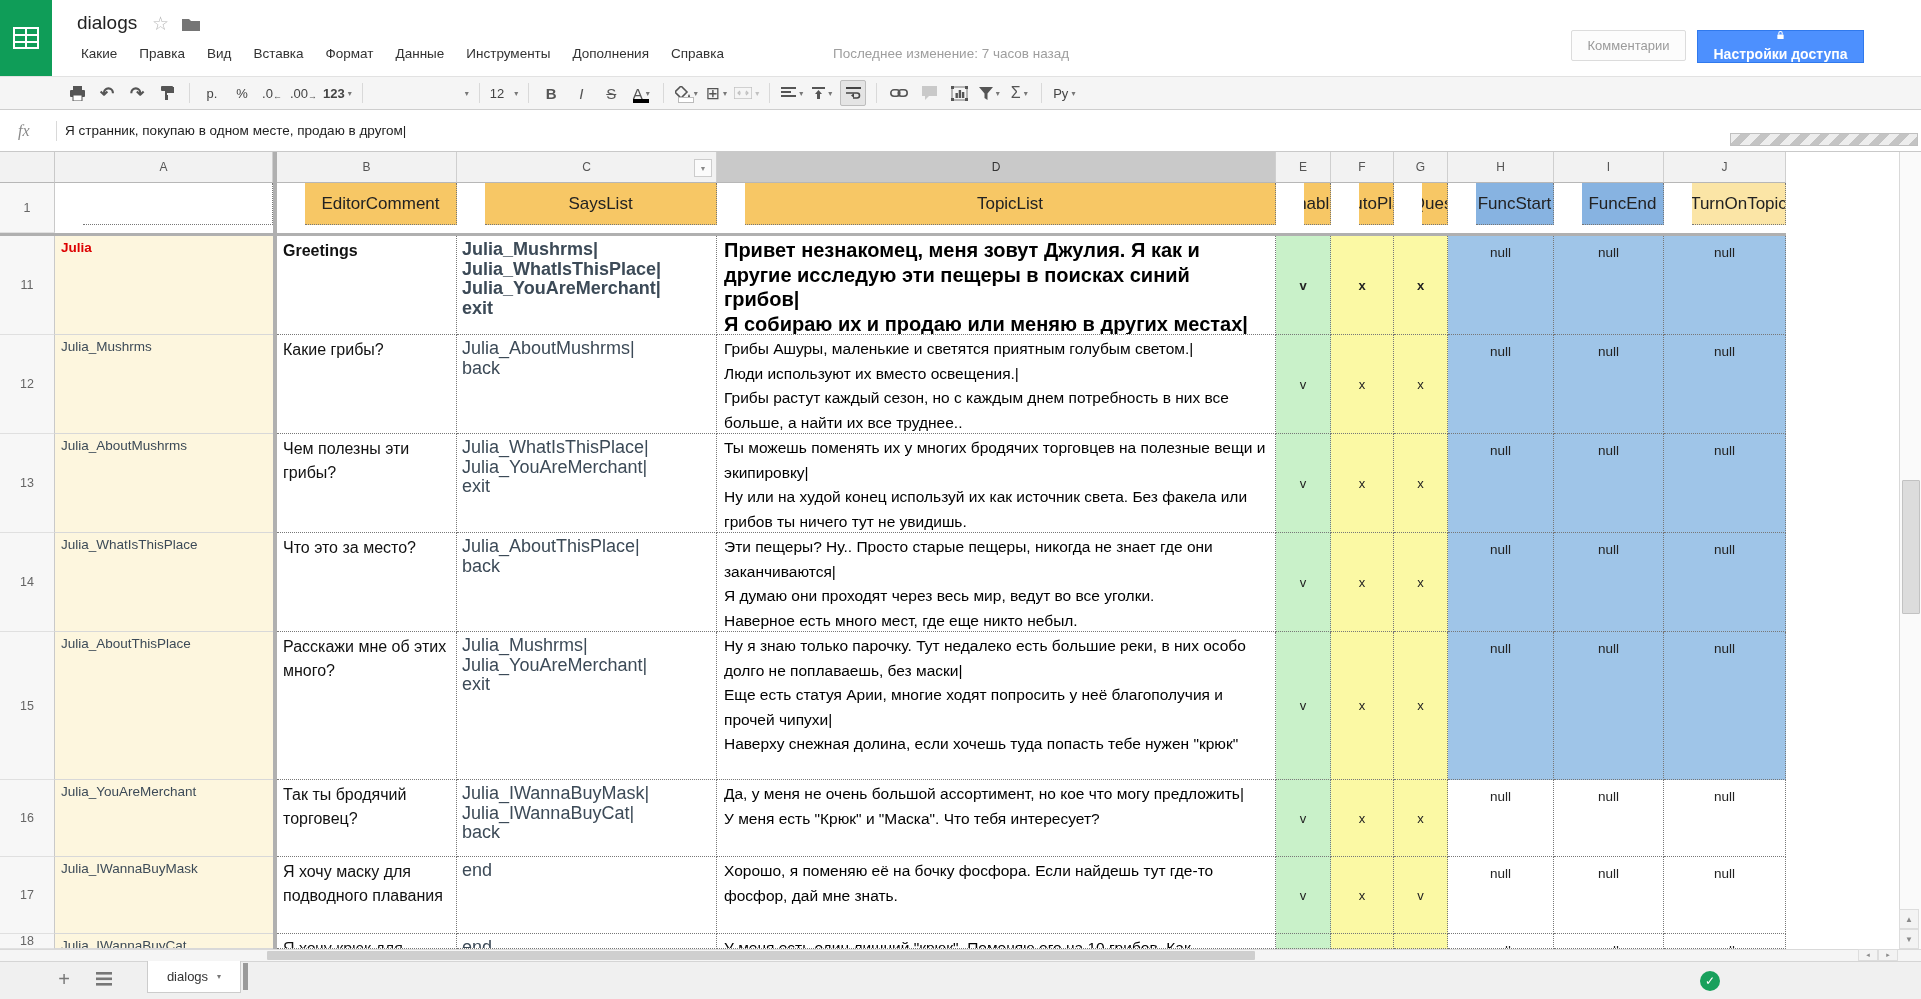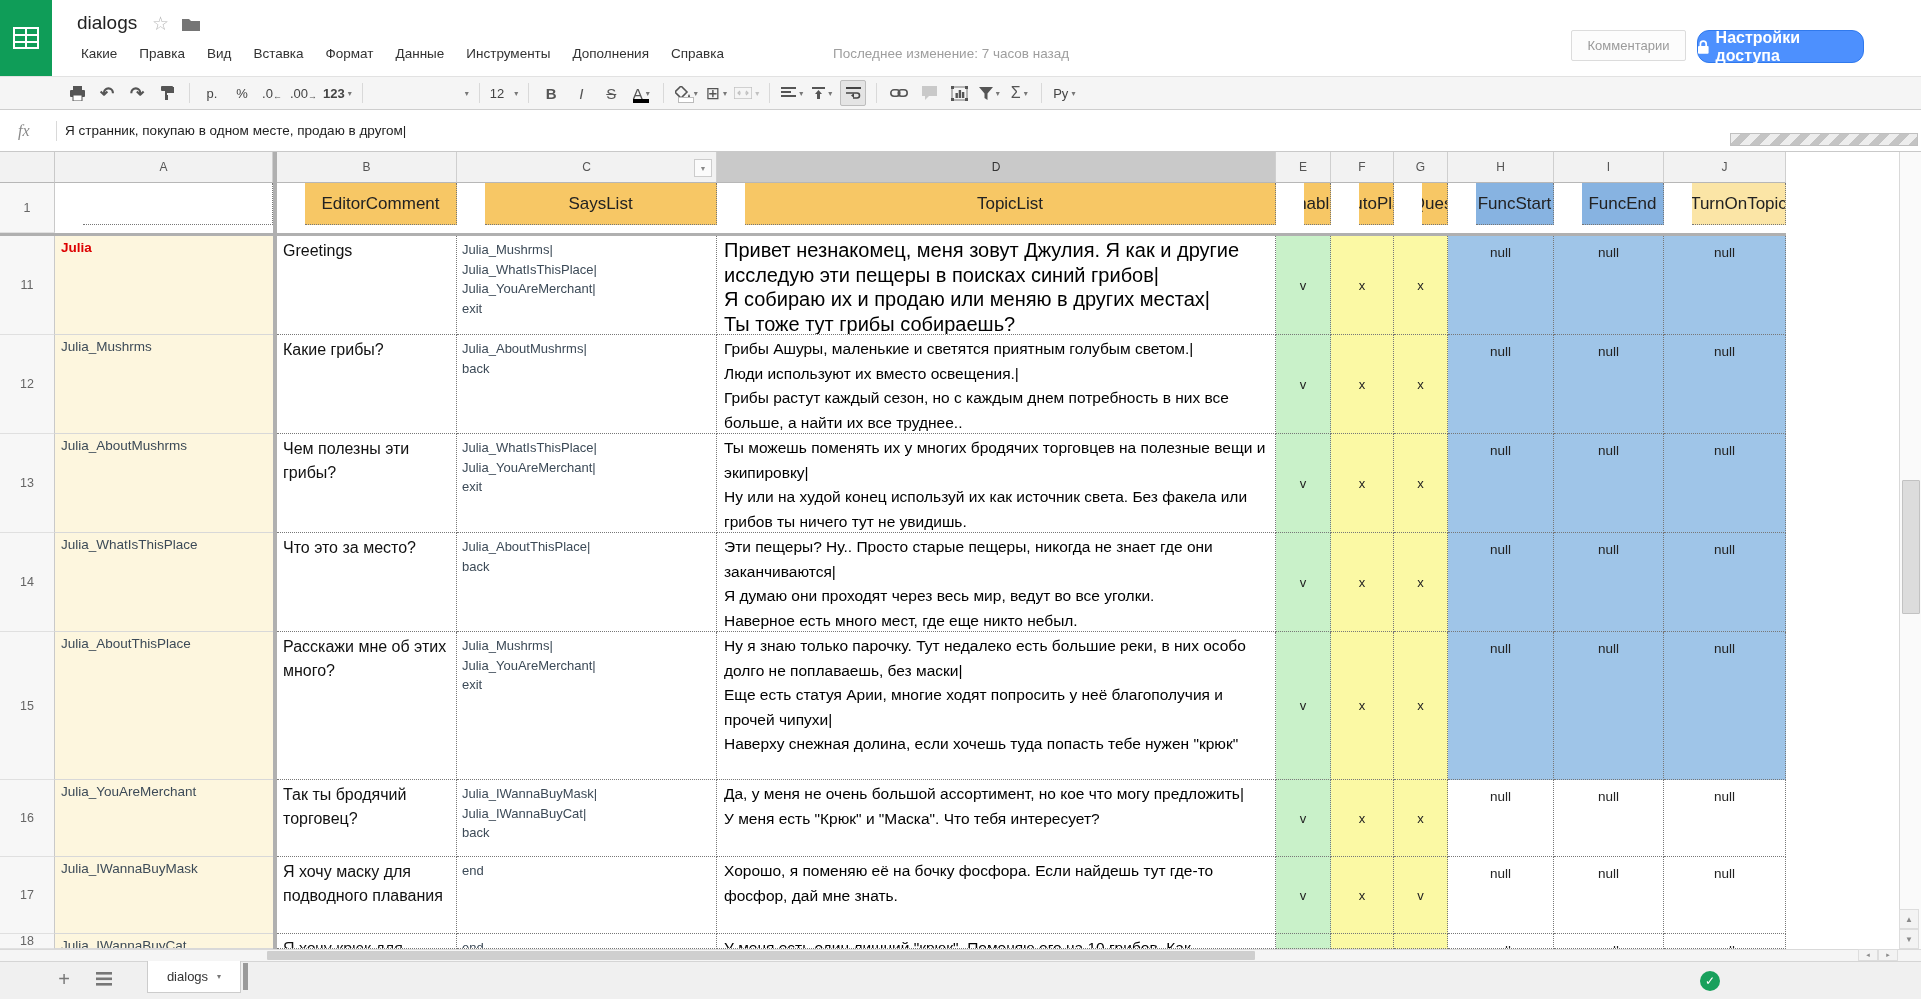--- a/index.html
+++ b/index.html
@@ -14,22 +14,22 @@
   #doc-title{left:77px;top:12px;font-size:19px;color:#222;}
   #star{left:152px;top:12px;font-size:19px;color:#b5b5b5;}
   #folder{left:181px;top:17px;}
   #menubar{left:70px;top:42px;display:flex;}
   .menu-item{padding:4px 11px;font-size:13.5px;color:#333;cursor:default;}
   #last-edit{left:820px;top:46px;font-size:13.5px;color:#9e9e9e;margin-left:13px;}
   #comments-btn{left:1571px;top:30px;width:113px;height:29px;background:#fcfcfc;
       border:1px solid #dcdcdc;border-radius:2px;color:#9a9a9a;font-size:13px;
       display:flex;align-items:center;justify-content:center;}
   #share-btn{left:1697px;top:30px;width:165px;height:31px;background:var(--share-blue,#4d90fe);
-      border:1px solid #3079ed;border-radius:12px;color:#fff;font-size:16px;font-weight:bold;
-      display:flex;align-items:center;justify-content:center;gap:7px;}
+      border:1px solid #3079ed;border-radius:0;color:#fff;font-size:14px;font-weight:bold;
+      display:flex;align-items:center;justify-content:center;gap:7px;flex-direction:column;}
 
   
   #toolbar{left:0;top:76px;width:1921px;height:34px;background:#f5f5f5;
       border-top:1px solid #e2e2e2;border-bottom:1px solid #cecece;
       display:flex;align-items:center;padding-left:62px;box-sizing:border-box;}
   .tbtn{height:24px;min-width:24px;display:flex;align-items:center;justify-content:center;
       color:#555;font-size:13px;margin:0 3px;position:relative;}
   .tsep{width:1px;height:20px;background:#d9d9d9;margin:0 7px;}
   .caret{font-size:8px;color:#777;margin-left:3px;}
   .gray{color:#c0c0c0;}
@@ -69,30 +69,30 @@
       border-right:1px dotted #777;border-bottom:1px dotted #777;margin-left:28px;}
   .gold{background:var(--header-gold,#f7c765);}
   .hblue{background:var(--header-blue,#87b3e1);}
   .hpale{background:var(--header-pale,#fbe5a6);}
   #frozen-bar{height:3px;background:#b0b0b0;}
   
   .dcell{border-right:1px dotted #777;border-bottom:1px dotted #777;white-space:pre-wrap;}
   .ca{background:var(--col-a-cream,#fdf6de);border-bottom:1px solid #d8d8d8;font-size:13.5px;
       color:#3c4a57;padding:4px 6px;}
   .cb{font-size:16px;color:#111;padding:3px 6px;line-height:24px;}
-  .cc{font-size:13px;color:#3c4a57;padding:4px 5px;line-height:19.5px;}
+  .cc{font-size:18px;color:#3c4a57;padding:4px 5px;line-height:19.5px;}
   .cd{font-size:15.5px;color:#000;padding:2px 7px;line-height:24.5px;}
   .cv{display:flex;align-items:center;justify-content:center;font-size:13px;color:#222;}
   .green{background:var(--cell-green,#c9f1c9);}
   .yellow{background:var(--cell-yellow,#fbf9a4);}
   .cnull{font-size:13.5px;color:#222;text-align:center;padding-top:9px;}
   .blue{background:var(--cell-blue,#9fc5e8);}
   .r11{height:99px;} .r12{height:99px;} .r13{height:99px;} .r14{height:99px;}
   .r15{height:148px;} .r16{height:77px;} .r17{height:77px;} .r18{height:15px;}
-  .boldrow{font-weight:normal;}
+  .boldrow{font-weight:bold;}
   .redname{color:var(--name-red,#dd0000);font-weight:bold;}
   .bold-d{font-size:20px;line-height:24.5px;}
 
   
   #vscroll{left:1899px;top:152px;width:22px;height:797px;background:#fafafa;border-left:1px solid #d9d9d9;box-sizing:border-box;}
   #vthumb{left:1902px;top:480px;width:16px;height:132px;background:#dcdcdc;border:1px solid #c2c2c2;border-radius:1px;}
   .sbtn{width:20px;height:20px;display:flex;align-items:center;justify-content:center;
       font-size:8px;color:#8a8a8a;background:#f3f3f3;border:1px solid #ddd;box-sizing:border-box;}
   #vup{left:1899px;top:909px;} #vdown{left:1899px;top:929px;}
   #hscroll{left:0;top:949px;width:1921px;height:12px;background:#f5f5f5;border-top:1px solid #d9d9d9;box-sizing:border-box;}

